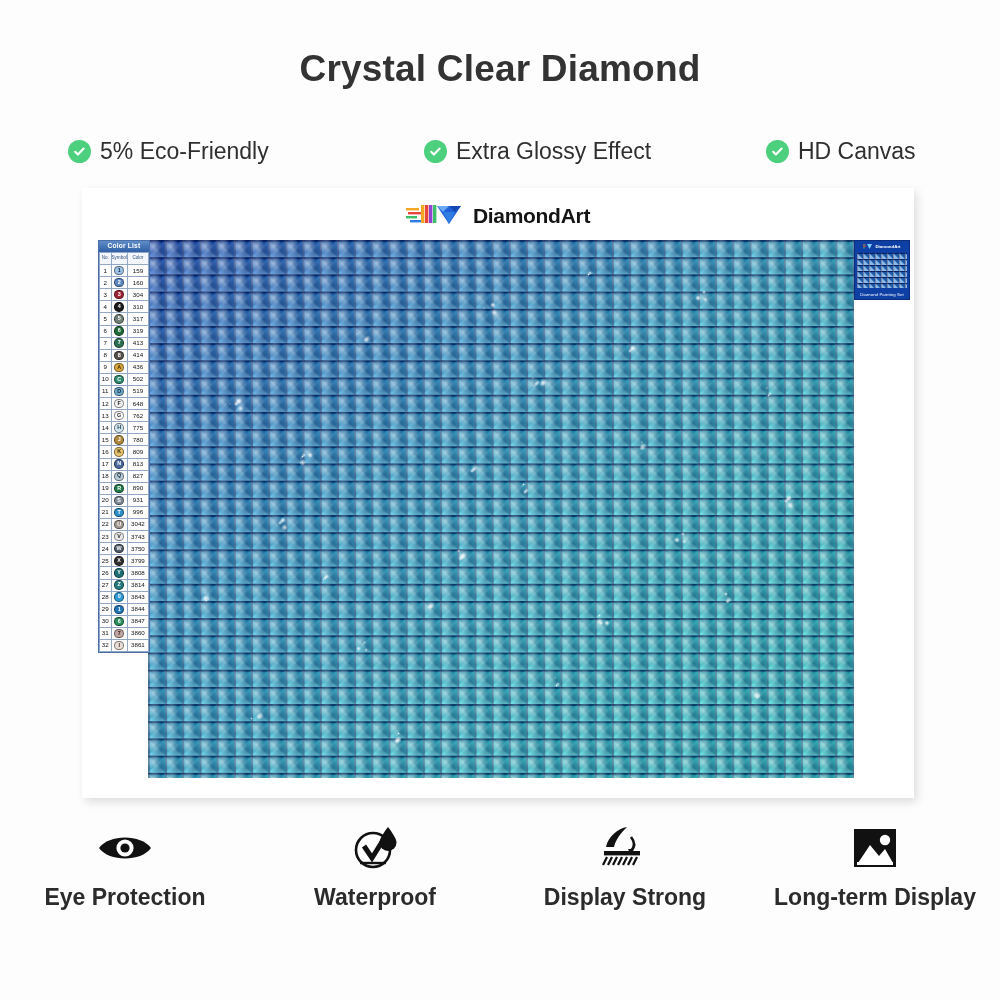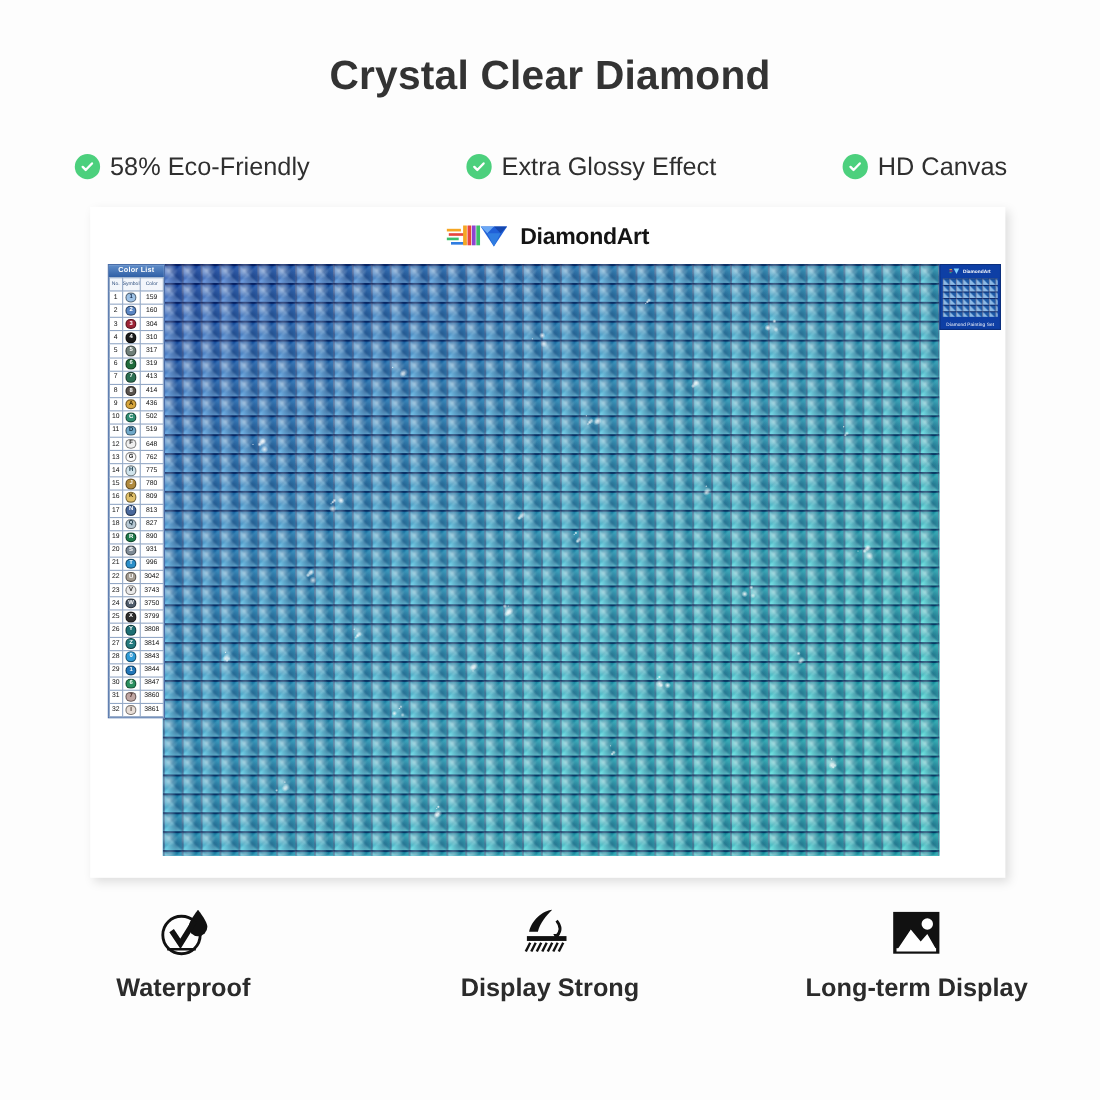--- a/index.html
+++ b/index.html
@@ -265,21 +265,21 @@
 <div class="page-title">Crystal Clear Diamond</div>
 
 <div class="badge-row">
 
   <div class="badge badge-0">
     <span class="check-icon">
       <svg width="15" height="15" viewBox="0 0 16 16" aria-hidden="true">
         <path d="M3.4 8.3 L6.3 11.2 L12.4 4.9" fill="none" stroke="#ffffff" stroke-width="2.3" stroke-linecap="round" stroke-linejoin="round"></path>
       </svg>
     </span>
-    <span class="badge-label">58% Eco-Friendly</span>
+    <span class="badge-label">5% Eco-Friendly</span>
   </div>
 
   <div class="badge badge-1">
     <span class="check-icon">
       <svg width="15" height="15" viewBox="0 0 16 16" aria-hidden="true">
         <path d="M3.4 8.3 L6.3 11.2 L12.4 4.9" fill="none" stroke="#ffffff" stroke-width="2.3" stroke-linecap="round" stroke-linejoin="round"></path>
       </svg>
     </span>
     <span class="badge-label">Extra Glossy Effect</span>
   </div>
@@ -610,20 +610,30 @@
       <span class="kit-logo-text">DiamondArt</span>
     </div>
     <div class="kit-grid"></div>
     <div class="kit-caption">Diamond Painting Set</div>
   </div>
 
 </div>
 
 <div class="features">
 
+  <div class="feature">
+    <div class="feature-icon">
+      <svg width="56" height="34" viewBox="0 0 56 34" aria-hidden="true">
+        <path d="M2 17 C12 3, 44 3, 54 17 C44 31, 12 31, 2 17 Z" fill="#111111"></path>
+        <circle cx="28" cy="17" r="8.6" fill="#ffffff"></circle>
+        <circle cx="28" cy="17" r="4.6" fill="#111111"></circle>
+      </svg>
+    </div>
+    <div class="feature-label">Eye Protection</div>
+  </div>
 
   <div class="feature">
     <div class="feature-icon">
       <svg width="48" height="48" viewBox="0 0 48 48" aria-hidden="true">
         <circle cx="22" cy="26" r="17" fill="none" stroke="#111111" stroke-width="2.6"></circle>
         <path d="M37 3 C37 3, 28.5 13.5, 28.5 18.6 A8.5 8.5 0 0 0 45.5 18.6 C45.5 13.5, 37 3, 37 3 Z" fill="#111111"></path>
         <path d="M13 22 L21 34 L34 13" fill="none" stroke="#111111" stroke-width="5" stroke-linecap="butt" stroke-linejoin="miter"></path>
         <line x1="9" y1="39" x2="35" y2="39" stroke="#111111" stroke-width="2.4"></line>
       </svg>
     </div>

